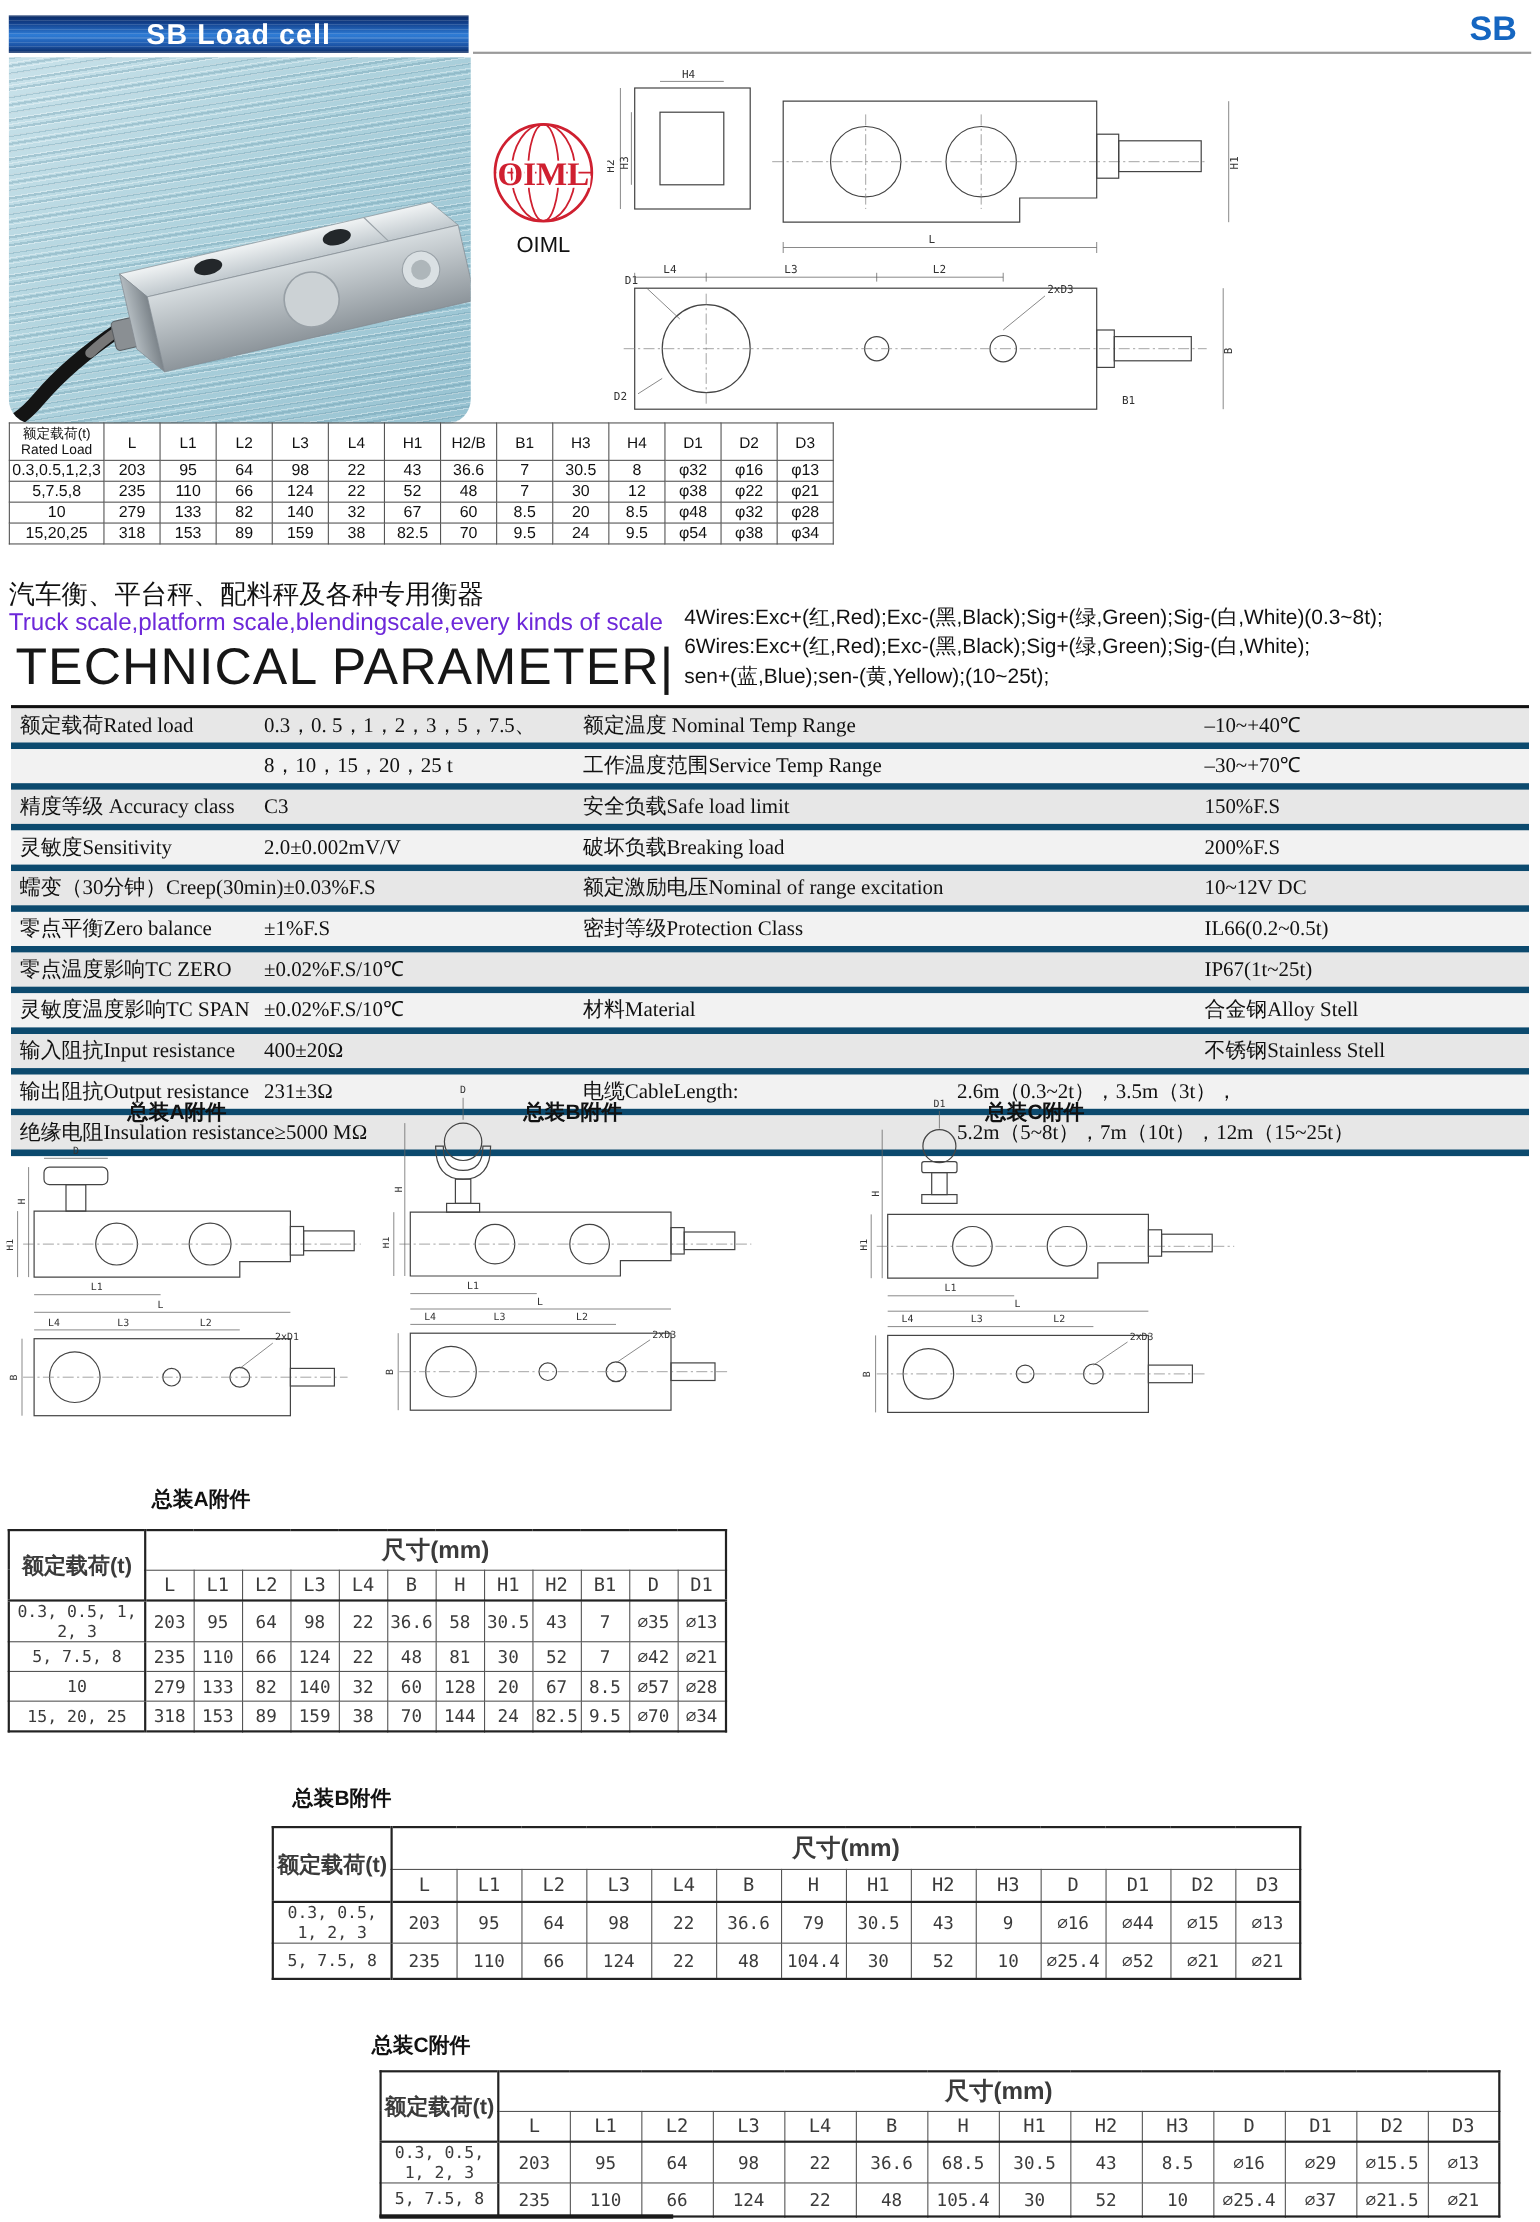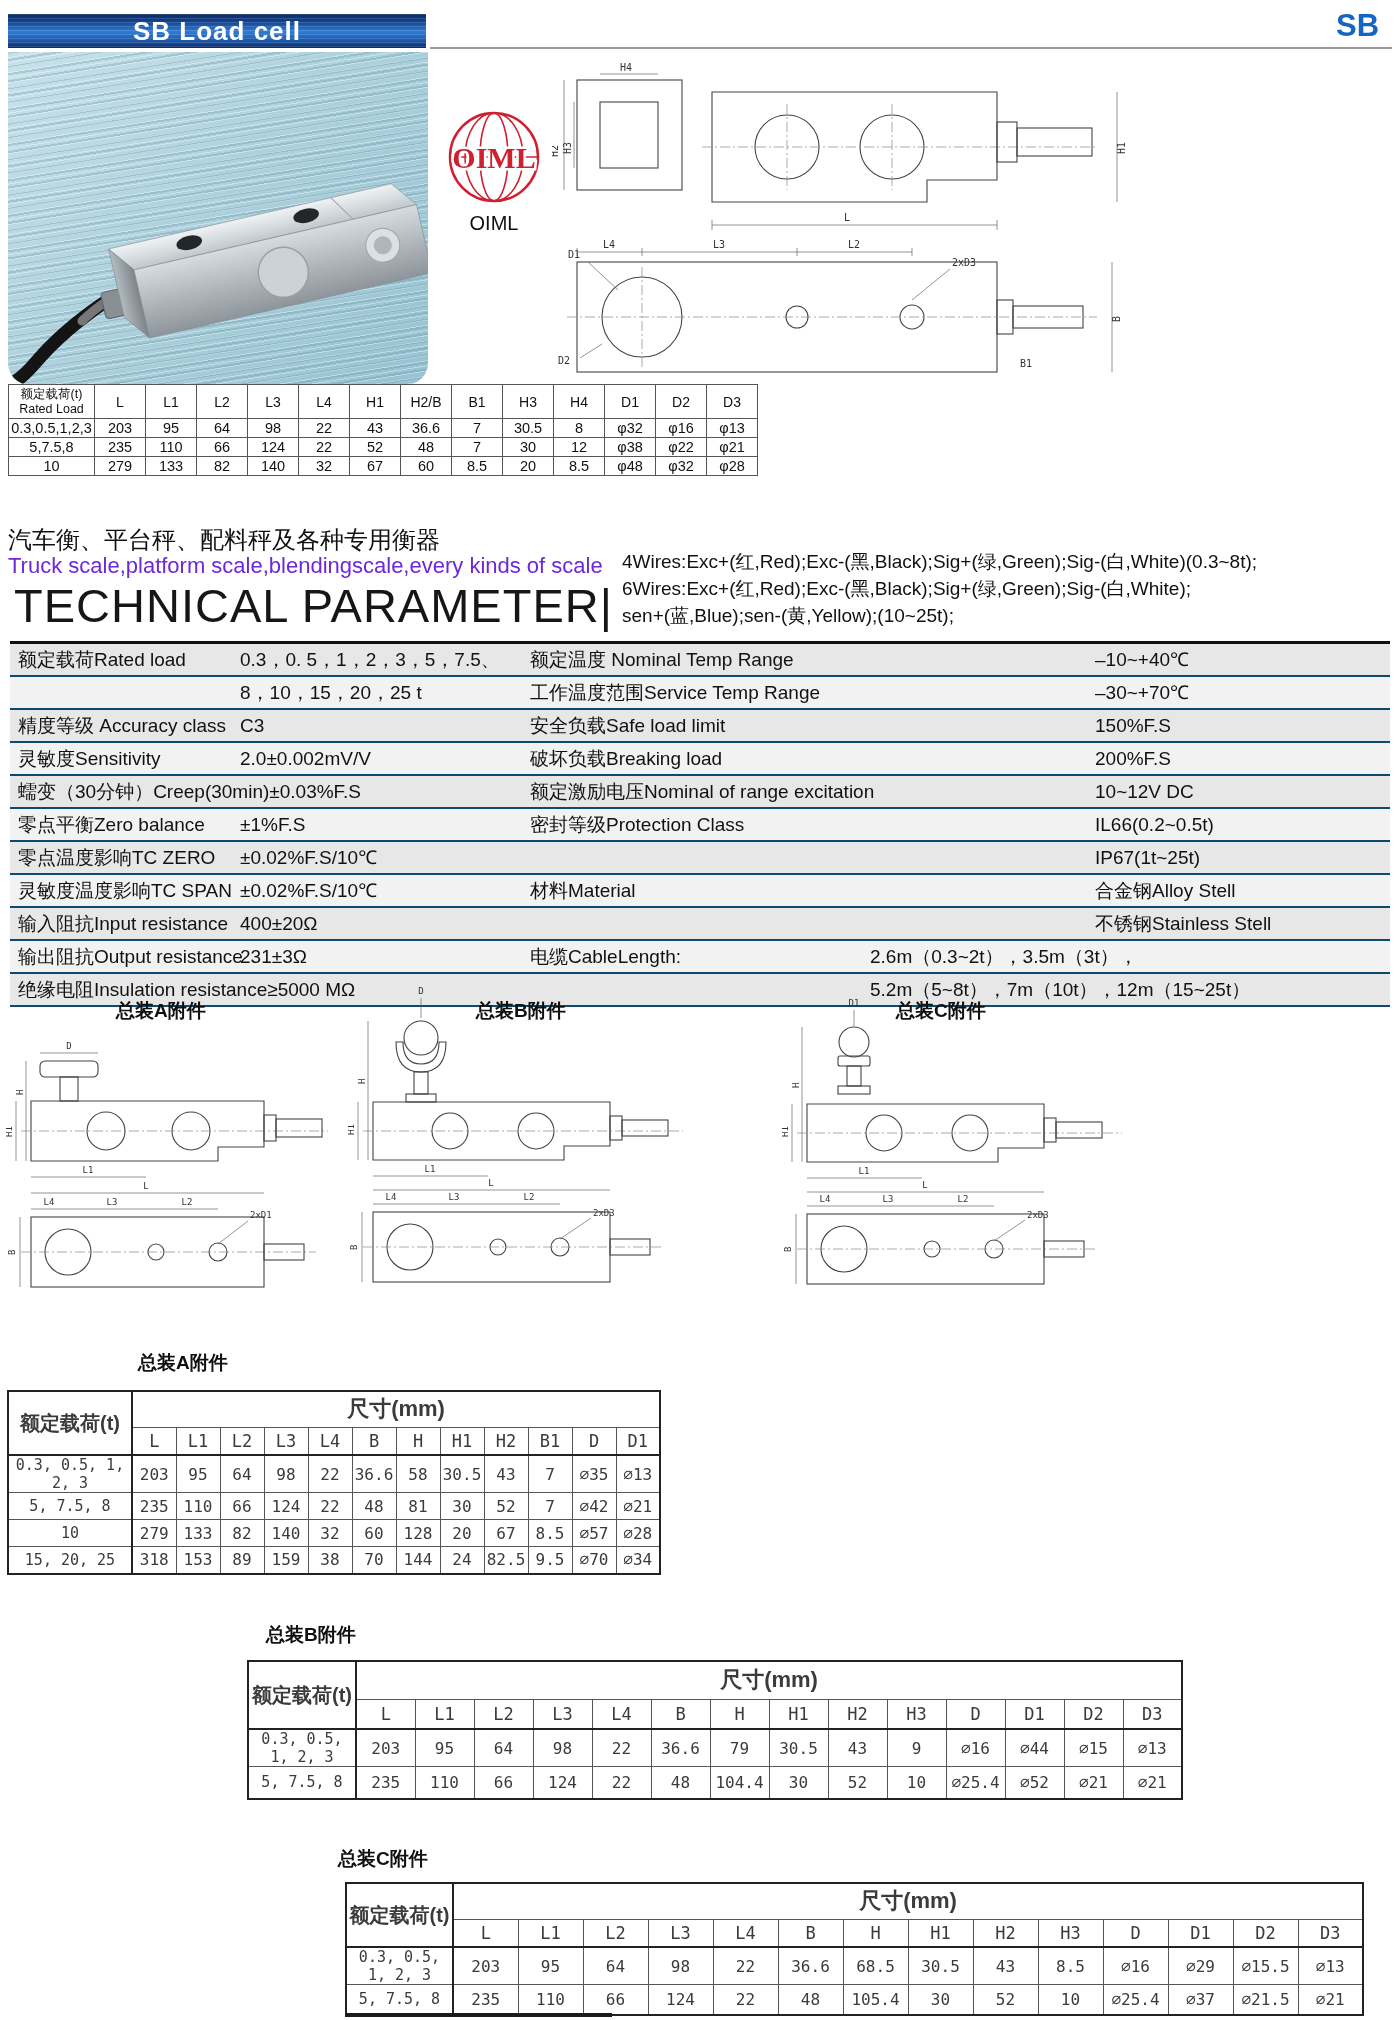--- a/index.html
+++ b/index.html
@@ -41,21 +41,21 @@
 
   
   .apps-cn{left:8px;top:524px;font-size:24px;color:#111;}
   .apps-en{left:8px;top:553px;font-size:22px;color:#6d28d9;}
   .tech-title{left:14px;top:578px;font-size:47px;color:#161616;letter-spacing:1px;}
   .wires{left:622px;top:548px;width:775px;font-size:19px;line-height:27px;color:#111;}
 
   
   .params{left:10px;top:641px;width:1380px;height:352px;
     border-top:3px solid #111;border-bottom:3px solid #111;background:#ededed;}
-  .prow{position:relative;height:31px;border-bottom:2px solid #0c4a6e;line-height:31px;font-size:19px;}
+  .prow{position:relative;height:31px;border-bottom:6px solid #0c4a6e;line-height:31px;font-size:19px;font-family:Liberation Serif, serif;}
   .prow:nth-child(odd){background:#e7e7e7;}
   .prow:nth-child(even){background:#f2f2f2;}
   .prow span{position:absolute;top:0;white-space:nowrap;}
   .pl{left:8px;} .pv{left:230px;} .rl{left:520px;} .rv{left:1085px;} .rvc{left:860px;}
 
   
   .ln{fill:none;stroke:#444;stroke-width:1.1;}
   .cl{stroke:#888;stroke-width:.7;stroke-dasharray:10 3 2 3;fill:none;}
   .dim{stroke:#666;stroke-width:.7;fill:none;}
   .dt{font:10px "DejaVu Sans Mono",monospace;fill:#333;}
@@ -274,20 +274,36 @@
           <td>32</td>
           <td>67</td>
           <td>60</td>
           <td>8.5</td>
           <td>20</td>
           <td>8.5</td>
           <td>φ48</td>
           <td>φ32</td>
           <td>φ28</td>
         </tr>
+        <tr>
+          <td class="loadcol">15,20,25</td>
+          <td>318</td>
+          <td>153</td>
+          <td>89</td>
+          <td>159</td>
+          <td>38</td>
+          <td>82.5</td>
+          <td>70</td>
+          <td>9.5</td>
+          <td>24</td>
+          <td>9.5</td>
+          <td>φ54</td>
+          <td>φ38</td>
+          <td>φ34</td>
+        </tr>
       </tbody>
   </table>
 
   <div class="abs apps-cn">汽车衡、平台秤、配料秤及各种专用衡器</div>
   <div class="abs apps-en">Truck scale,platform scale,blendingscale,every kinds of scale</div>
   <div class="abs tech-title">TECHNICAL PARAMETER|</div>
   <div class="abs wires">
     <div>4Wires:Exc+(红,Red);Exc-(黑,Black);Sig+(绿,Green);Sig-(白,White)(0.3~8t);</div>
     <div>6Wires:Exc+(红,Red);Exc-(黑,Black);Sig+(绿,Green);Sig-(白,White);</div>
     <div>sen+(蓝,Blue);sen-(黄,Yellow);(10~25t);</div>

